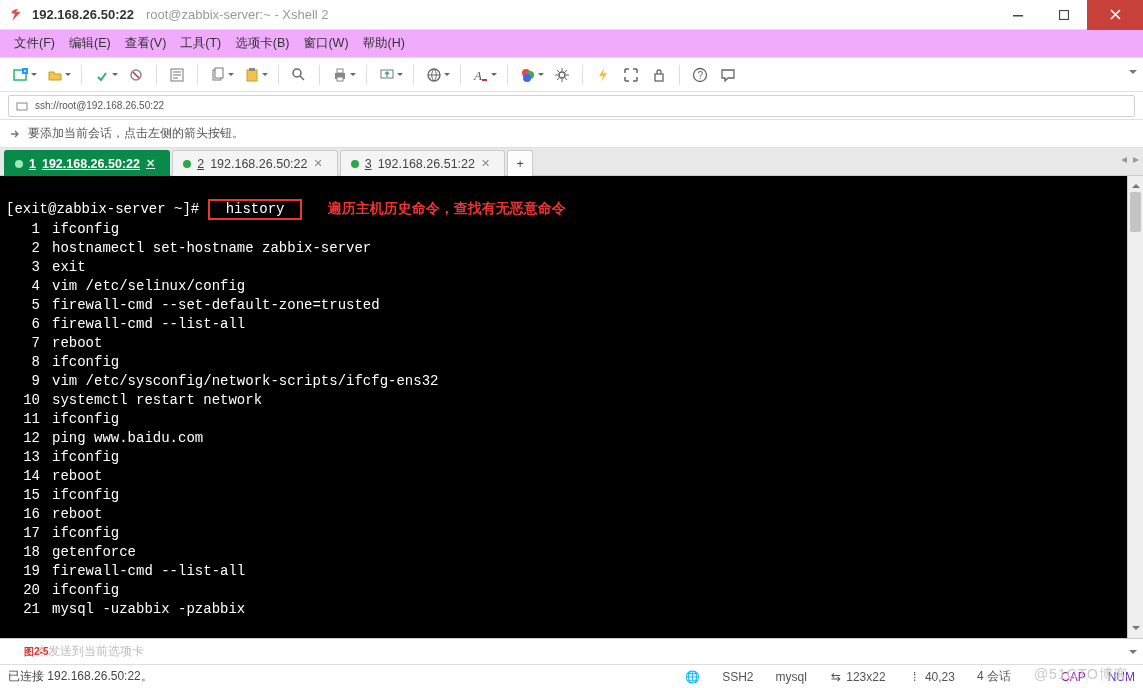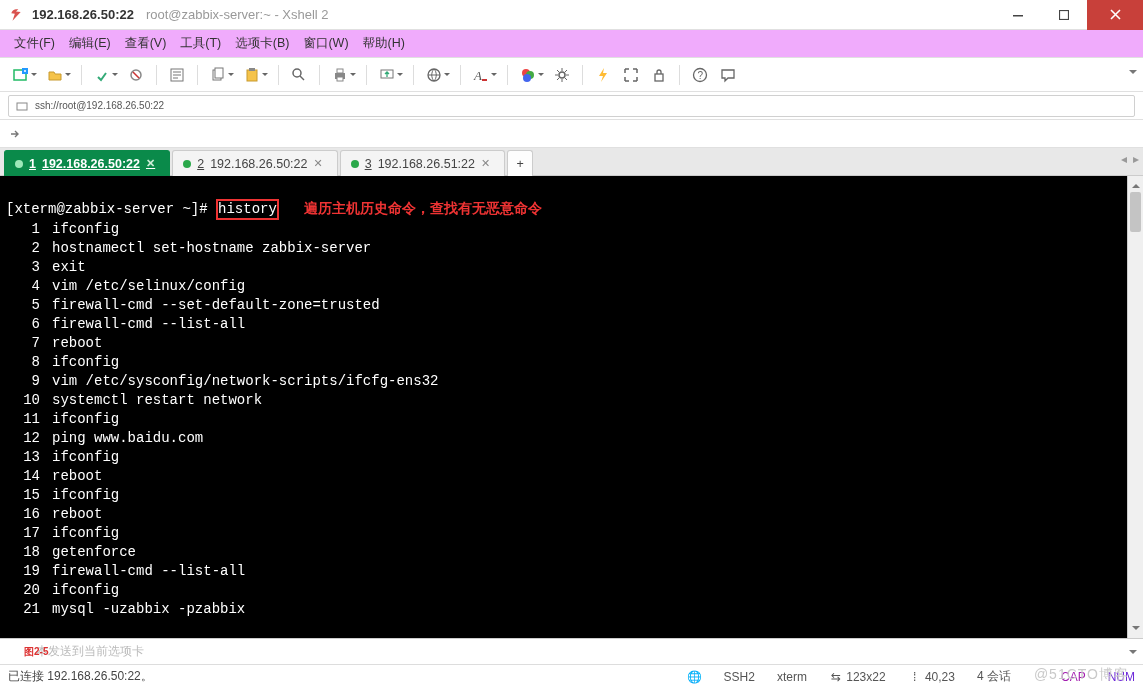--- a/index.html
+++ b/index.html
@@ -162,21 +162,21 @@
     font-family: "Courier New", Consolas, monospace;
     font-size: 14px;
     line-height: 19px;
     padding: 4px 6px;
     white-space: pre;
     overflow:hidden;
   }
   .terminal .prompt{color:#fff;}
   .terminal .hi-box{
     border:2px solid #e33;
-    padding:0 0;
+    padding:0 16px;
     color:#fff;
     display:inline-block;
     line-height:17px;
   }
   .terminal .anno{
     color:#e33; font-weight:700;
     font-family:Liberation Sans, sans-serif;
     font-size:14px;
   }
   .terminal .ln{display:flex;}
@@ -414,20 +414,21 @@
     <span>ssh://root@192.168.26.50:22</span>
   </div>
 </div>
 
 <div class="hintbar">
   <span class="ico">
       <svg width="12" height="12">
         <path d="M2 6h7M6 3l3 3-3 3" fill="none" stroke="#777" stroke-width="1.4"></path>
       </svg>
     </span>
+  <span>要添加当前会话，点击左侧的箭头按钮。</span>
 </div>
 
 <div class="tabstrip">
   <div class="tab active">
     <span class="dot"></span>
     <span>1</span>
     <span>192.168.26.50:22</span>
     <span class="tab-close">✕</span>
   </div>
   <div class="tab">
@@ -444,39 +445,39 @@
   </div>
   <div class="tab add">+</div>
   <div class="scrolls">
     <span>◂</span>
     <span>▸</span>
   </div>
 </div>
 
 <div class="terminal-wrap">
   <div class="terminal">
-<span class="prompt">[xterm@zabbix-server ~]# </span><span class="hi-box">history</span>   <span class="anno">遍历主机历史命令，查找有无恶意命令</span>
+<span class="prompt">[exit@zabbix-server ~]# </span><span class="hi-box">history</span>   <span class="anno">遍历主机历史命令，查找有无恶意命令</span>
 <div id="history-lines"><div class="ln"><span class="num">1</span><span>ifconfig</span></div><div class="ln"><span class="num">2</span><span>hostnamectl set-hostname zabbix-server</span></div><div class="ln"><span class="num">3</span><span>exit</span></div><div class="ln"><span class="num">4</span><span>vim /etc/selinux/config</span></div><div class="ln"><span class="num">5</span><span>firewall-cmd --set-default-zone=trusted</span></div><div class="ln"><span class="num">6</span><span>firewall-cmd --list-all</span></div><div class="ln"><span class="num">7</span><span>reboot</span></div><div class="ln"><span class="num">8</span><span>ifconfig</span></div><div class="ln"><span class="num">9</span><span>vim /etc/sysconfig/network-scripts/ifcfg-ens32</span></div><div class="ln"><span class="num">10</span><span>systemctl restart network</span></div><div class="ln"><span class="num">11</span><span>ifconfig</span></div><div class="ln"><span class="num">12</span><span>ping www.baidu.com</span></div><div class="ln"><span class="num">13</span><span>ifconfig</span></div><div class="ln"><span class="num">14</span><span>reboot</span></div><div class="ln"><span class="num">15</span><span>ifconfig</span></div><div class="ln"><span class="num">16</span><span>reboot</span></div><div class="ln"><span class="num">17</span><span>ifconfig</span></div><div class="ln"><span class="num">18</span><span>getenforce</span></div><div class="ln"><span class="num">19</span><span>firewall-cmd --list-all</span></div><div class="ln"><span class="num">20</span><span>ifconfig</span></div><div class="ln"><span class="num">21</span><span>mysql -uzabbix -pzabbix</span></div></div></div>
   <div class="term-scroll">
       <div class="thumb"></div>
     </div>
 </div>
 
 <div class="composebar">
   <span class="fig-label">图2-5</span>
   <span class="ph" style="margin-left:30px">本发送到当前选项卡</span>
   <span class="caret"></span>
 </div>
 
 <div class="statusbar">
   <span>已连接 192.168.26.50:22。</span>
   <div class="right">
     <span class="ico">🌐</span>
     <span>SSH2</span>
-    <span>xterm</span>
+    <span>mysql</span>
     <span><span class="ico">⇆</span> <span>123x22</span></span>
     <span><span class="ico">⁞</span> <span>40,23</span></span>
     <span>4 会话</span>
     <span style="width:6px"></span>
     <span style="color:#a21caf">CAP</span>
     <span style="color:#6d28d9">NUM</span>
   </div>
   <span class="watermark">@51CTO博客</span>
 </div>
 

